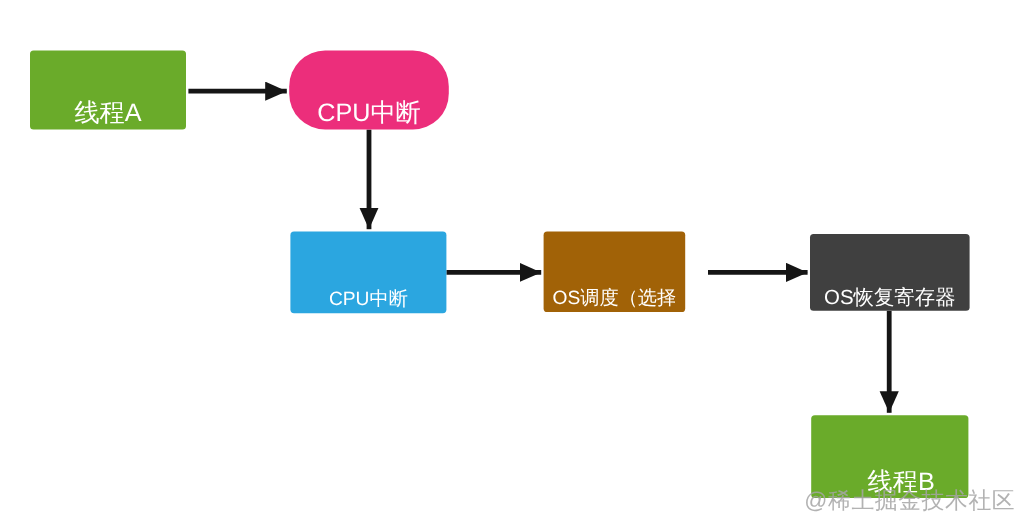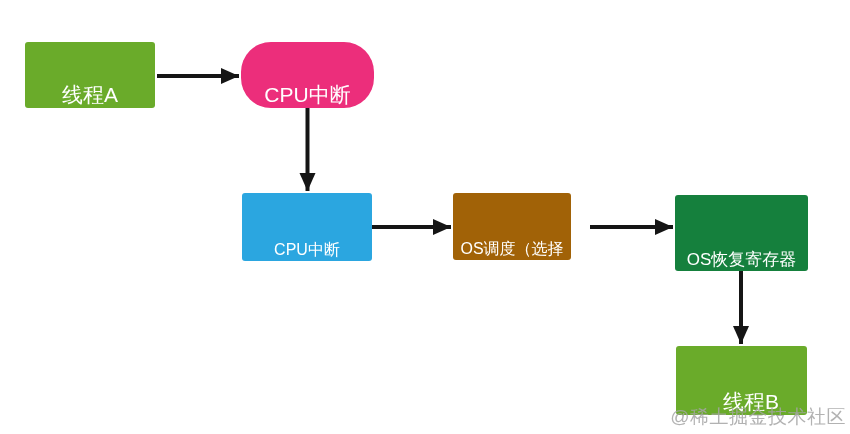--- a/index.html
+++ b/index.html
@@ -71,21 +71,21 @@
   </div>
 
   <div class="node" style="left: 242px; top: 193px; width: 130px; height: 68px; background-color: rgb(43, 166, 224);">
     <span class="lbl-sm">CPU中断</span>
   </div>
 
   <div class="node" style="left: 453px; top: 193px; width: 118px; height: 67px; background-color: #a16207;">
     <span class="lbl-sm">OS调度（选择</span>
   </div>
 
-  <div class="node" style="left: 675px; top: 195px; width: 133px; height: 76px; background-color: #15803d;">
+  <div class="node" style="left: 675px; top: 195px; width: 133px; height: 64px; background-color: #404040;">
     <span class="lbl-md">OS恢复寄存器</span>
   </div>
 
   <div class="node" style="left: 676px; top: 346px; width: 131px; height: 69px; background-color: rgb(106, 171, 42); padding-left: 19px;">
     <span class="lbl-lg">线程B</span>
   </div>
 
   <div class="watermark">@稀土掘金技术社区</div>
 
 </div>

